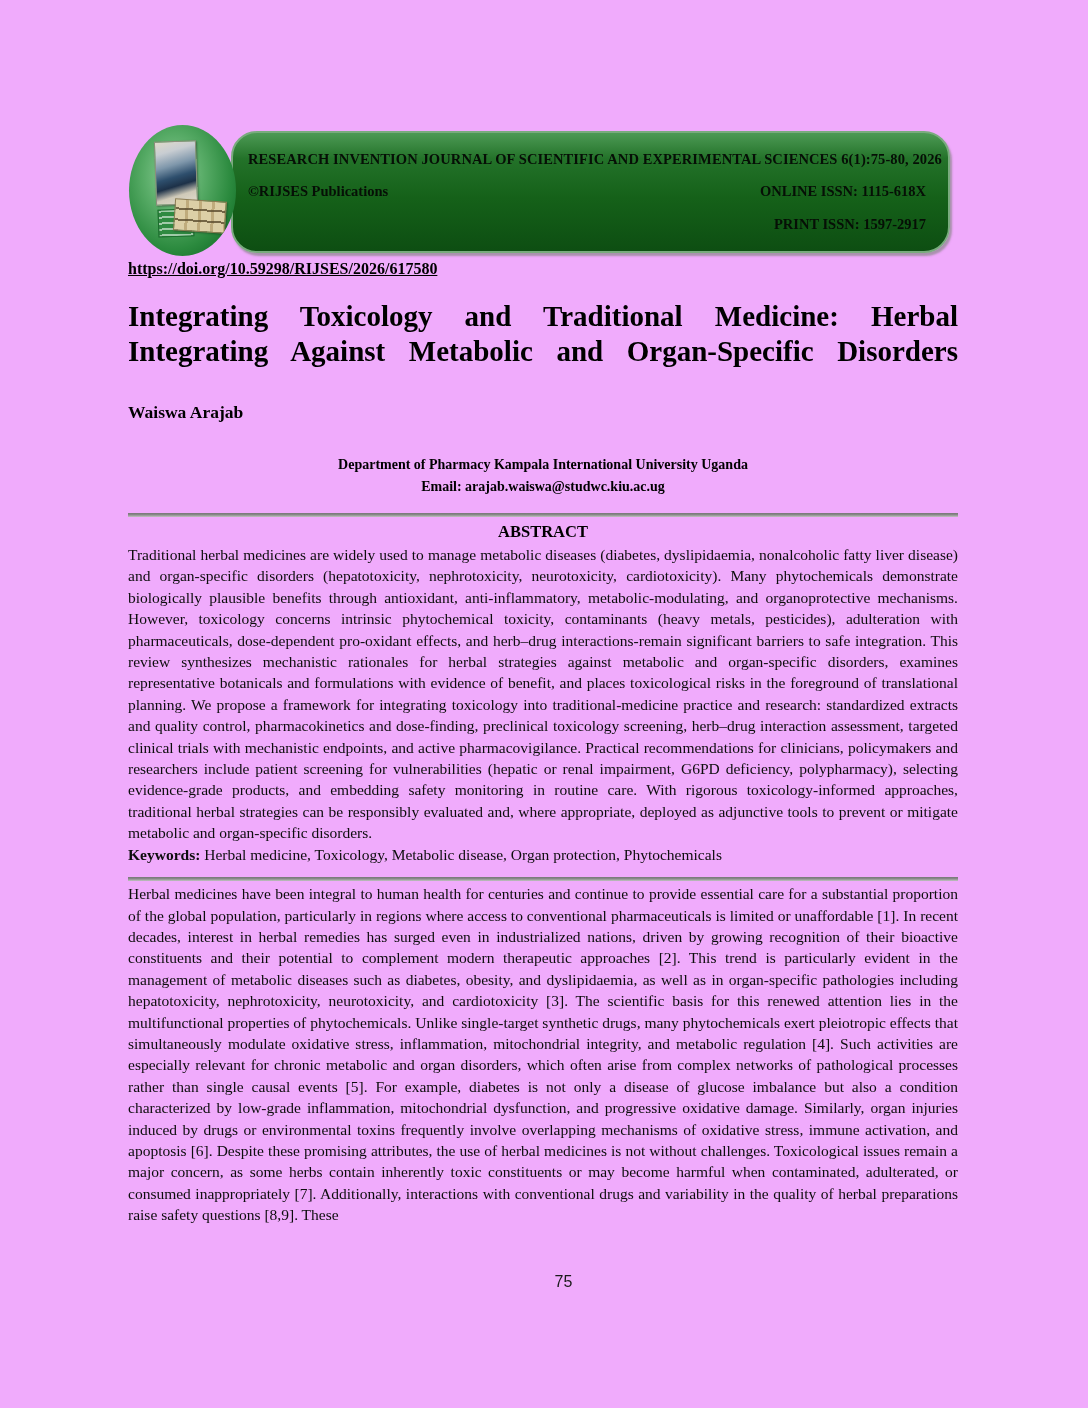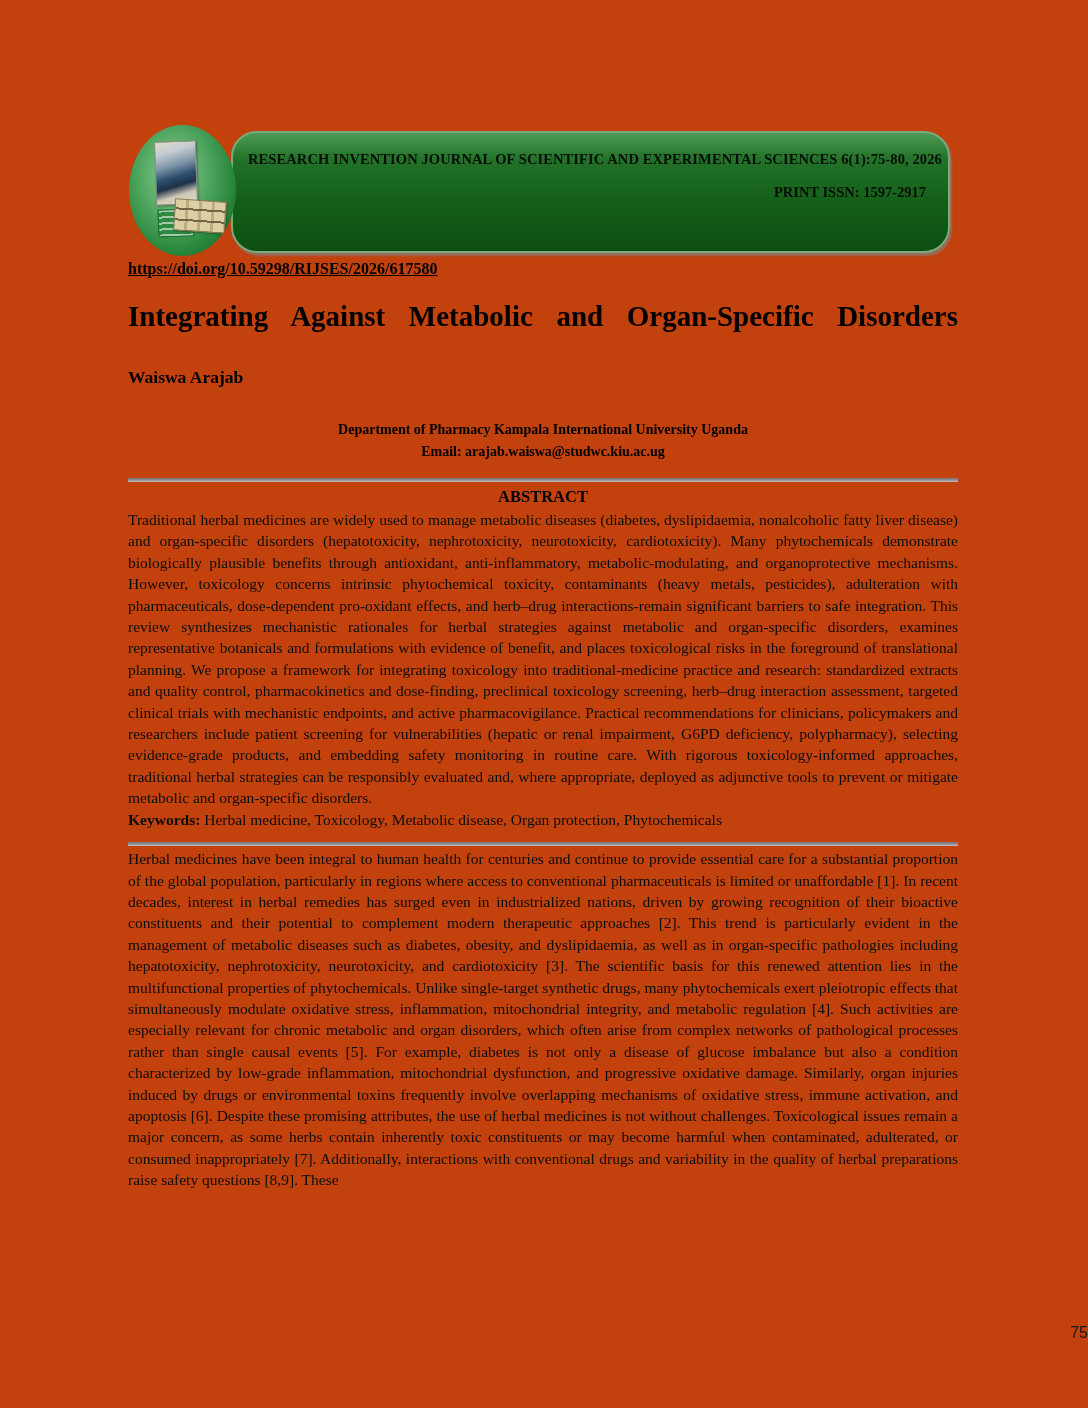--- a/index.html
+++ b/index.html
@@ -1,21 +1,21 @@
 <!DOCTYPE html>
 <html><head>
 <meta charset="utf-8">
 <style>
   * { margin:0; padding:0; box-sizing:border-box; }
   html,body { background:#ffffff; }
   .page {
     position:relative;
     width:1088px; height:1408px;
     margin:0 auto;
-    background:#c2410c;
+    background:#f0abfc;
     font-family:"Liberation Serif", serif;
     color:#000;
     padding:126px 130px 0 128px;
   }
 
   
   .masthead { position:relative; height:130px; }
   .logo {
     position:absolute; left:1px; top:-1px;
     width:107px; height:131px;
@@ -91,50 +91,55 @@
     margin-top:2px;
     font-size:15.5px;
     line-height:21.4px;
     text-align:justify;
     color:#0d0d0d;
   }
   .keywords-label { font-weight:bold; }
 
   
   .page-number {
-    position:absolute; left:0; top:1324px; width:100%;
-    text-align:right;
+    position:absolute; left:0; top:1273px; width:100%;
+    text-align:center;
     font-family:"Liberation Sans", sans-serif;
     font-size:16px; color:#1a1a1a;padding-left:39px;
   }
 </style>
 </head>
 <body>
 
 <div class="page">
 
   <header class="masthead">
     <div class="logo">
       <div class="logo-photo"></div>
       <div class="logo-label"></div>
       <div class="logo-blocks"></div>
     </div>
     <div class="banner">
       <div class="banner-line1">RESEARCH INVENTION JOURNAL OF SCIENTIFIC AND EXPERIMENTAL SCIENCES 6(1):75-80, 2026</div>
+      <div class="banner-row">
+        <span>©RIJSES Publications</span>
+        <span>ONLINE ISSN: 1115-618X</span>
+      </div>
       <div class="banner-row right-only">
         <span>PRINT ISSN: 1597-2917</span>
       </div>
     </div>
   </header>
 
   <div class="doi-line">
     <a href="#">https://doi.org/10.59298/RIJSES/2026/617580</a>
   </div>
 
   <h1 class="article-title">
+    <span class="title-line">Integrating Toxicology and Traditional Medicine: Herbal</span>
     <span class="title-line">Integrating Against Metabolic and Organ-Specific Disorders</span>
   </h1>
 
   <div class="author-name">Waiswa Arajab</div>
 
   <div class="affiliation-block">
     <div>Department of Pharmacy Kampala International University Uganda</div>
     <div>Email: arajab.waiswa@studwc.kiu.ac.ug</div>
   </div>
 

